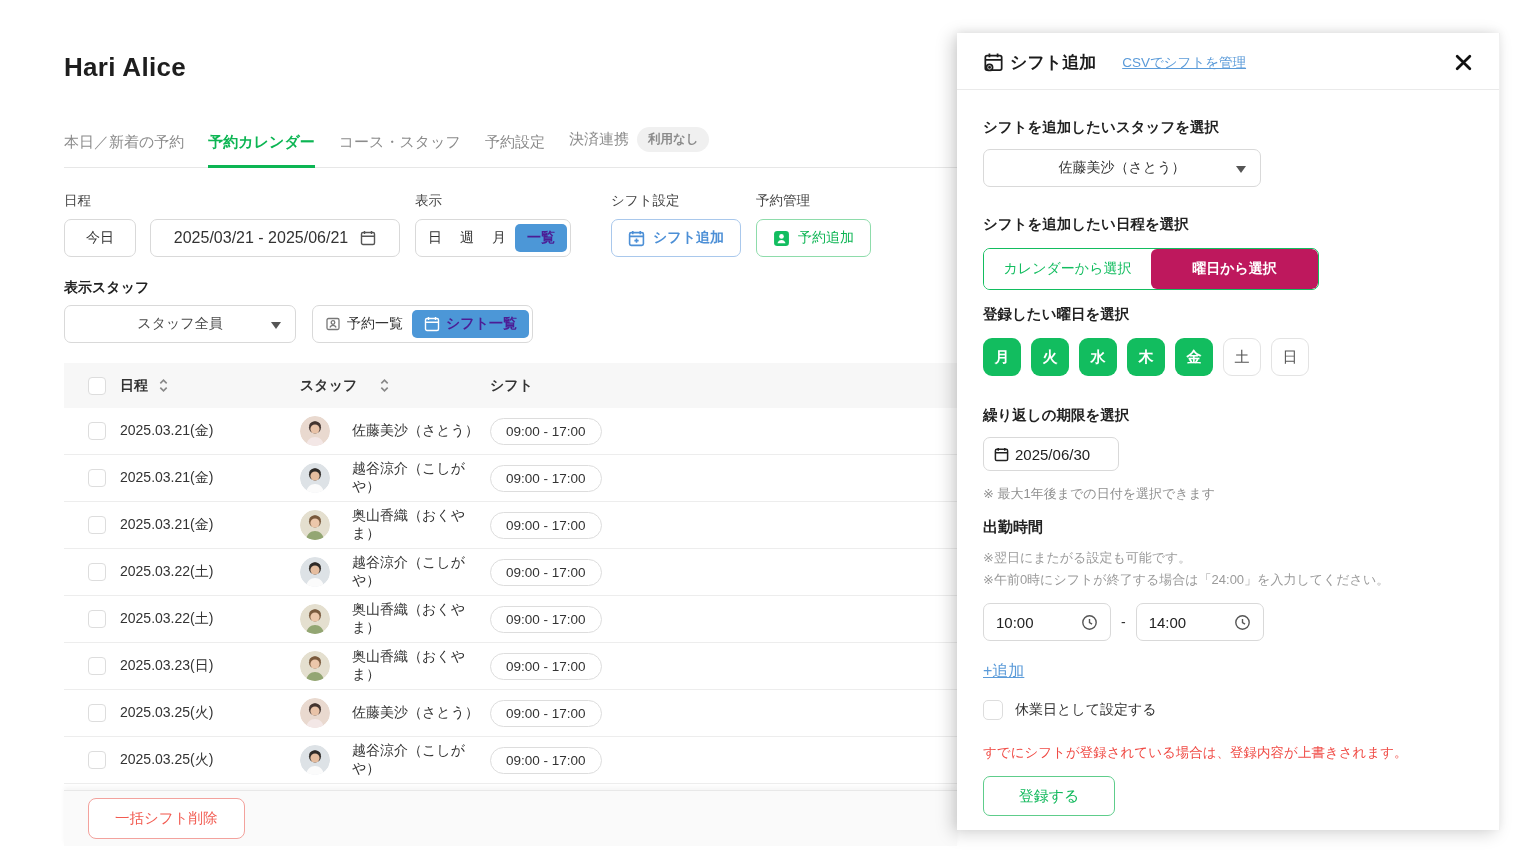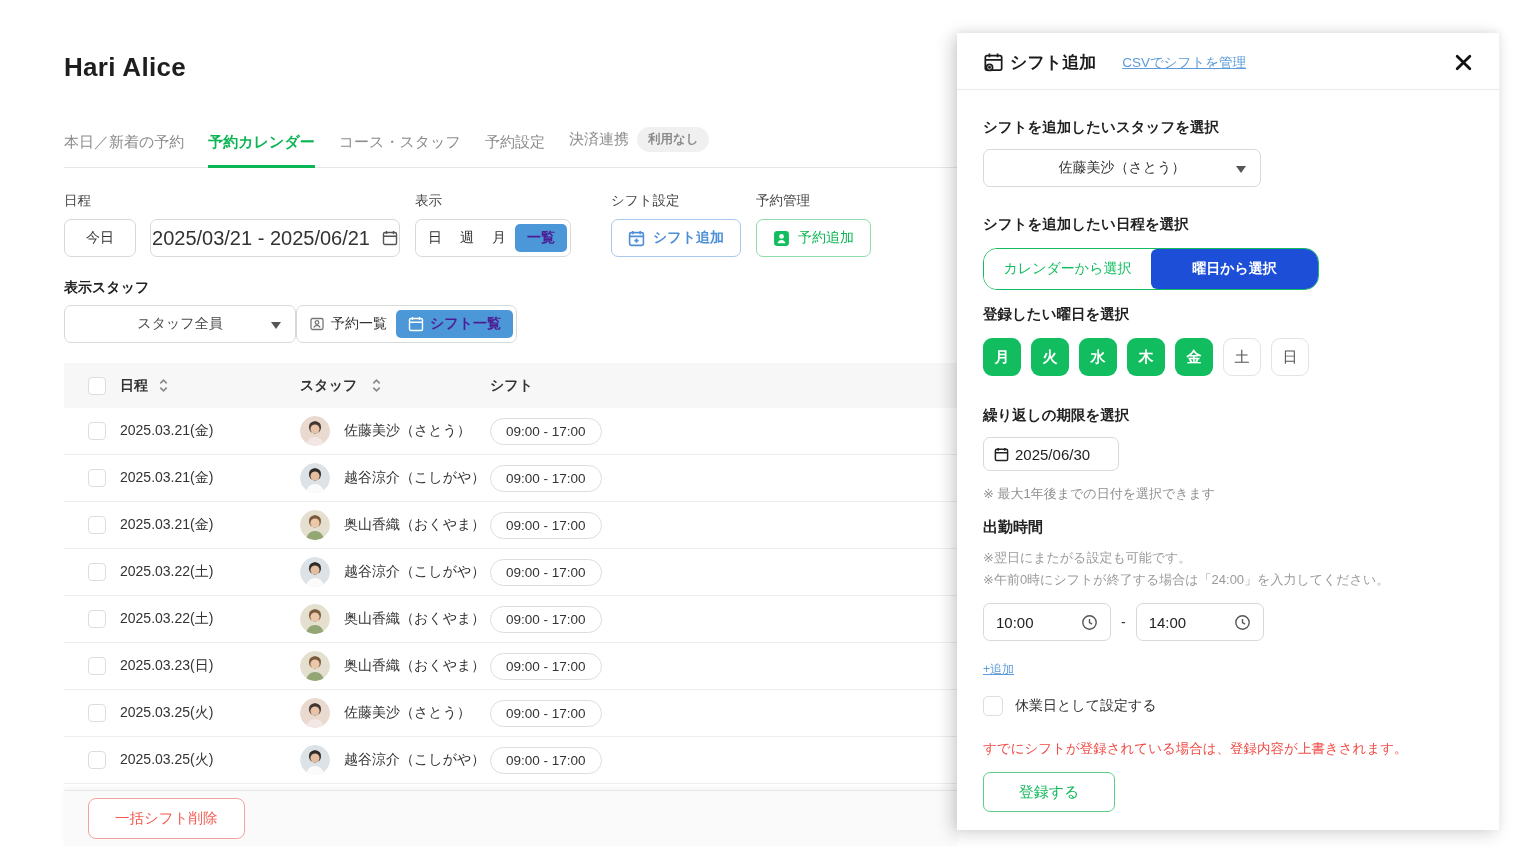--- a/index.html
+++ b/index.html
@@ -14,77 +14,77 @@
   .tab.active{color:#0cb553;font-weight:700;border-bottom-color:#0cb553;}
   .tab-badge{background:#f0f0f0;color:#8b8b8b;font-size:12.5px;padding:4px 11px;border-radius:13px;font-weight:700;}
   
   .filter-groups{display:flex;margin-top:24px;}
   .fgroup .flabel{font-size:13.5px;color:#444;margin-bottom:9px;}
   .fcontrols{display:flex;gap:14px;align-items:center;}
   .btn{display:flex;align-items:center;justify-content:center;gap:8px;background:#fff;
     border:1px solid #d9d9d9;border-radius:7px;height:38px;font-size:14px;color:#333;cursor:pointer;}
   .today-btn{width:72px;}
   .daterange{width:250px;height:38px;border:1px solid #d9d9d9;border-radius:7px;display:flex;
-    align-items:center;justify-content:center;gap:12px;font-size:20px;color:#333;cursor:pointer;}
+    align-items:center;justify-content:center;gap:12px;font-size:16px;color:#333;cursor:pointer;}
   .seg{display:flex;align-items:center;border:1px solid #d9d9d9;border-radius:7px;background:#fff;padding:3px;height:38px;}
   .seg .opt{padding:5px 9px;font-size:14px;color:#333;border-radius:5px;cursor:pointer;display:flex;align-items:center;gap:6px;}
   .seg .opt.blue-active{background:#4c97d7;color:#4c1d95;padding:5px 12px;font-weight:600;}
   .outline-blue{border:1px solid #a9c8ec;color:#4c8fd6;font-weight:600;padding:0 16px;}
   .outline-green{border:1px solid #8edcab;color:#0cb553;font-weight:400;padding:0 16px;}
   .g2{margin-left:15px;}.g3{margin-left:40px;}.g4{margin-left:15px;}
   
   .staff-label{margin-top:22px;font-size:14px;font-weight:700;color:#222;}
-  .staff-row{display:flex;margin-top:8px;align-items:center;}
+  .staff-row{display:flex;gap:16px;margin-top:8px;align-items:center;}
   .select{width:232px;height:38px;border:1px solid #d9d9d9;border-radius:7px;position:relative;
     display:flex;align-items:center;justify-content:center;font-size:14px;color:#4a4a4a;cursor:pointer;}
   .caret{position:absolute;right:14px;top:16px;width:0;height:0;border:5px solid transparent;border-top:7px solid #555;}
   
   .table{margin-top:20px;}
   .thead{display:flex;align-items:center;background:#f7f7f7;height:45px;font-weight:700;font-size:14px;color:#333;}
   .trow{display:flex;align-items:center;height:47px;border-bottom:1px solid #ededed;font-size:14px;color:#333;background:#fff;}
   .col-check{width:56px;padding-left:24px;display:flex;align-items:center;}
   .col-date{width:180px;display:flex;align-items:center;gap:10px;}
-  .col-staff{width:190px;display:flex;align-items:center;gap:14px;}
+  .col-staff{width:190px;display:flex;align-items:center;gap:22px;}
   .col-shift{flex:1;display:flex;align-items:center;gap:10px;}
   .cb{width:18px;height:18px;border:1px solid #ddd;border-radius:4px;background:#fff;cursor:pointer;flex:none;}
   .avatar{width:30px;height:30px;border-radius:50%;overflow:hidden;flex:none;}
   .pill{display:inline-block;border:1px solid #ddd;border-radius:15px;padding:5px 15px;font-size:13.5px;color:#333;background:#fff;cursor:pointer;}
   .footer-strip{margin-top:6px;background:#fafafa;height:56px;display:flex;align-items:center;
     border-top:1px solid #e8e8e8;box-shadow:0 -3px 4px rgba(0,0,0,.04);}
   .bulk-btn{margin-left:24px;border:1px solid #f3a29d;color:#f25a50;background:#fff;border-radius:8px;
     padding:10px 26px;font-size:14.5px;cursor:pointer;}
   
   .panel{position:absolute;left:957px;top:33px;width:543px;height:797px;background:#fff;
     box-shadow:-5px 3px 16px rgba(0,0,0,.18),0 -2px 8px rgba(0,0,0,.05);border-right:1px solid #f0f0f0;}
   .panel-header{display:flex;align-items:center;padding:18px 26px 15px;border-bottom:1px solid #eaeaea;}
   .panel-title{font-size:17px;font-weight:700;color:#1c1c1c;margin-left:6px;}
   .csv-link{margin-left:26px;font-size:13.5px;color:#5b9bd9;text-decoration:underline;cursor:pointer;}
   .close-btn{margin-left:auto;cursor:pointer;display:flex;align-items:center;}
   .panel-body{padding:6px 26px 0;}
   .p-label{font-weight:700;font-size:14.5px;color:#222;}
   .mt22{margin-top:22px;}.mt28{margin-top:28px;}.mt24{margin-top:15px;}.mt30{margin-top:30px;}
   .p-select{width:278px;height:38px;border:1px solid #d9d9d9;border-radius:7px;position:relative;margin-top:12px;
     display:flex;align-items:center;justify-content:center;font-size:14px;color:#333;cursor:pointer;}
-  .mode-tabs{display:flex;width:336px;margin-top:14px;border:1px solid #12bd5f;border-radius:14px;overflow:hidden;}
+  .mode-tabs{display:flex;width:336px;margin-top:14px;border:1px solid #12bd5f;border-radius:7px;overflow:hidden;}
   .mode-tab{flex:1;height:40px;display:flex;align-items:center;justify-content:center;font-size:14px;cursor:pointer;}
   .mode-tab.inactive{background:#fff;color:#12bd5f;}
-  .mode-tab.active{background:#1d4ed8;color:#fff;font-weight:700;border-radius:6px;}
+  .mode-tab.active{background:#be185d;color:#fff;font-weight:700;border-radius:6px;}
   .weekdays{display:flex;gap:10px;margin-top:14px;}
   .wd{width:38px;height:38px;border-radius:9px;display:flex;align-items:center;justify-content:center;font-size:15px;cursor:pointer;}
   .wd.sel{background:#12bd5f;color:#fff;font-weight:700;}
   .wd.unsel{background:#fff;border:1px solid #e3e3e3;color:#555;}
   .date-input{margin-top:12px;width:136px;height:34px;border:1px solid #d9d9d9;border-radius:7px;
     display:flex;align-items:center;padding:0 10px;gap:6px;font-size:15px;color:#222;cursor:pointer;}
   .p-note{margin-top:14px;font-size:13px;color:#8f8f8f;}
   .p-note2{margin-top:10px;font-size:13px;color:#9a9a9a;line-height:22px;}
   .time-row{display:flex;align-items:center;gap:10px;margin-top:12px;}
   .time-box{width:128px;height:38px;border:1px solid #d9d9d9;border-radius:7px;display:flex;align-items:center;
     justify-content:space-between;padding:0 12px;font-size:15px;color:#222;cursor:pointer;}
   .dash{font-size:14px;color:#333;}
-  .add-link{display:inline-block;margin-top:20px;color:#5b9bd9;font-size:12px;text-decoration:underline;cursor:pointer;}
+  .add-link{display:inline-block;margin-top:20px;color:#5b9bd9;font-size:16px;text-decoration:underline;cursor:pointer;}
   .holiday{display:flex;align-items:center;gap:12px;margin-top:18px;font-size:14px;color:#333;}
   .holiday .cb{width:20px;height:20px;border-radius:5px;}
   .warning{margin-top:24px;color:#f04b45;font-size:13.5px;}
   .submit{margin-top:14px;width:132px;height:40px;border:1px solid #5ecd8b;color:#12b95c;background:#fff;
     border-radius:7px;font-size:15px;display:flex;align-items:center;justify-content:center;cursor:pointer;}
 </style>
 </head>
 <body>
 
 <div class="content">

